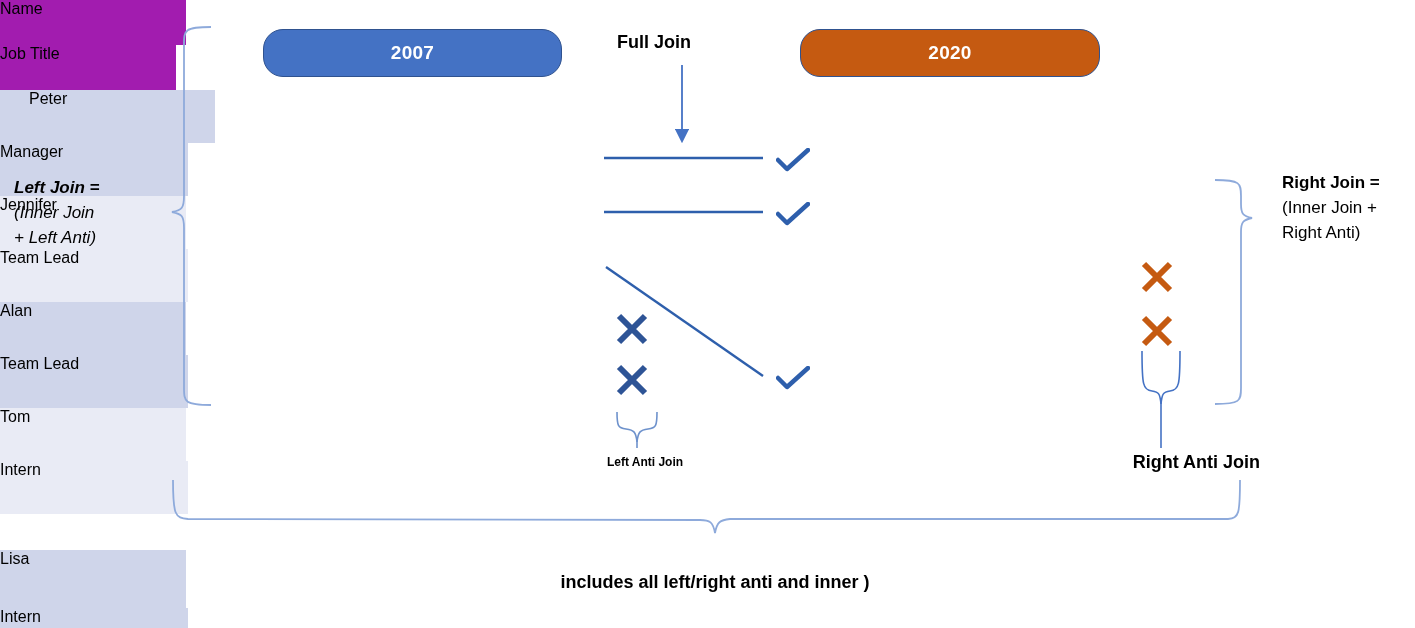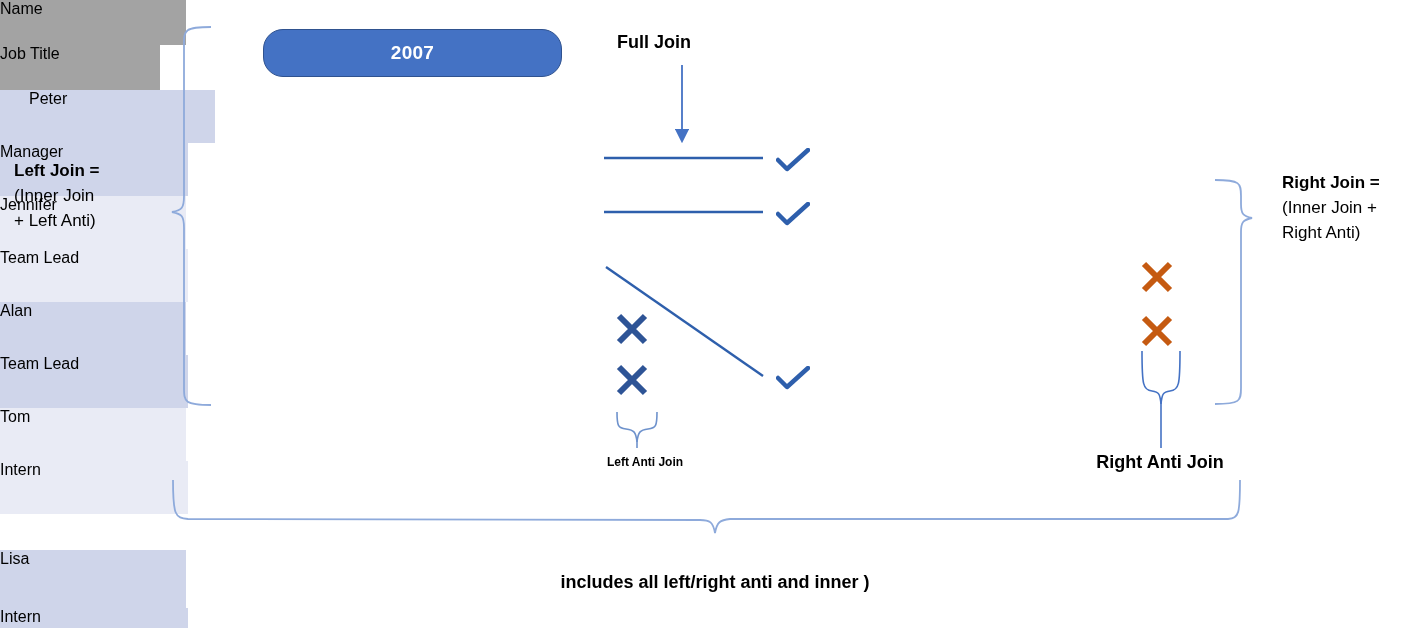--- a/index.html
+++ b/index.html
@@ -8,33 +8,33 @@
   .stage{position:absolute;left:0;top:0;width:1415px;height:628px;}
   svg.overlay{position:absolute;left:0;top:0;width:1415px;height:628px;pointer-events:none;}
 
   
   .titlebox{position:absolute;display:flex;align-items:center;justify-content:center;
             font-weight:bold;font-size:19px;color:#ffffff;letter-spacing:.3px;border-radius:20px;}
   #title-2007{left:263px;top:29px;width:297px;height:46px;background:#4472C4;border:1px solid #2F528F;}
   #title-2020{left:800px;top:29px;width:298px;height:46px;background:#C55A11;border:1px solid #2F528F;}
 
   
-  .l-hdr{background:#a3a3a3;}
+  .l-hdr{background:#a21caf;}
   .l-odd{background:#CFD5EA;}
   .l-even{background:#E9EBF5;}
 
   
   .lbl{position:absolute;font-size:17px;line-height:25px;color:#000;}
   .lbl-bold{font-weight:bold;}
 
   #lbl-inner-join{left:617px;top:30px;width:180px;font-weight:bold;font-size:18px;}
-  #lbl-left-join{left:14px;top:158px;width:150px;}
+  #lbl-left-join{left:14px;top:175px;width:150px;font-style:italic;}
   #lbl-right-join{left:1282px;top:170px;width:133px;}
   #lbl-left-anti{left:545px;top:450px;width:200px;font-weight:bold;font-size:12px;text-align:center;}
-  #lbl-right-anti{left:1060px;top:450px;width:200px;font-weight:bold;font-size:18px;text-align:center;}
+  #lbl-right-anti{left:1060px;top:450px;width:200px;font-weight:bold;font-size:18px;text-align:right;}
   #lbl-full-outer{left:350px;top:568px;width:730px;font-weight:bold;font-size:18px;
                   text-align:center;line-height:28px;}
 
   .checkmark{position:absolute;width:34px;height:24px;}
   .xmark{position:absolute;width:34px;height:34px;}
 </style>
 </head>
 <body>
 
 <div class="stage">
@@ -87,25 +87,26 @@
     <path fill="none" stroke="#8EAADB" stroke-width="1.8" d="M 173,480
              C 173,515 175,518 188,519
              L 700,520
              C 710,520 713,522 715,533
              C 717,522 720,520 730,519
              L 1228,519
              C 1239,518 1240,514 1240,480"></path>
   </svg>
 
   <div class="titlebox" id="title-2007">2007</div>
+  <div class="titlebox" id="title-2020">2020</div>
 
   <div>
 
     <div class="cell hdr l-hdr" style="left:228px;top:88px;width:186px;height:45px;">Name</div>
-    <div class="cell hdr l-hdr" style="left:416px;top:88px;width:160px;height:45px;">Job Title</div>
+    <div class="cell hdr l-hdr" style="left:416px;top:88px;width:176px;height:45px;">Job Title</div>
 
     <div class="cell l-odd" style="left:228px;top:134px;width:186px;height:53px;padding-left:29px;">Peter</div>
     <div class="cell l-odd" style="left:416px;top:134px;width:188px;height:53px;">Manager</div>
 
     <div class="cell l-even" style="left:228px;top:188px;width:186px;height:53px;">Jennifer</div>
     <div class="cell l-even" style="left:416px;top:188px;width:188px;height:53px;">Team Lead</div>
 
     <div class="cell l-odd" style="left:228px;top:242px;width:186px;height:53px;">Alan</div>
     <div class="cell l-odd" style="left:416px;top:242px;width:188px;height:53px;">Team Lead</div>
 

